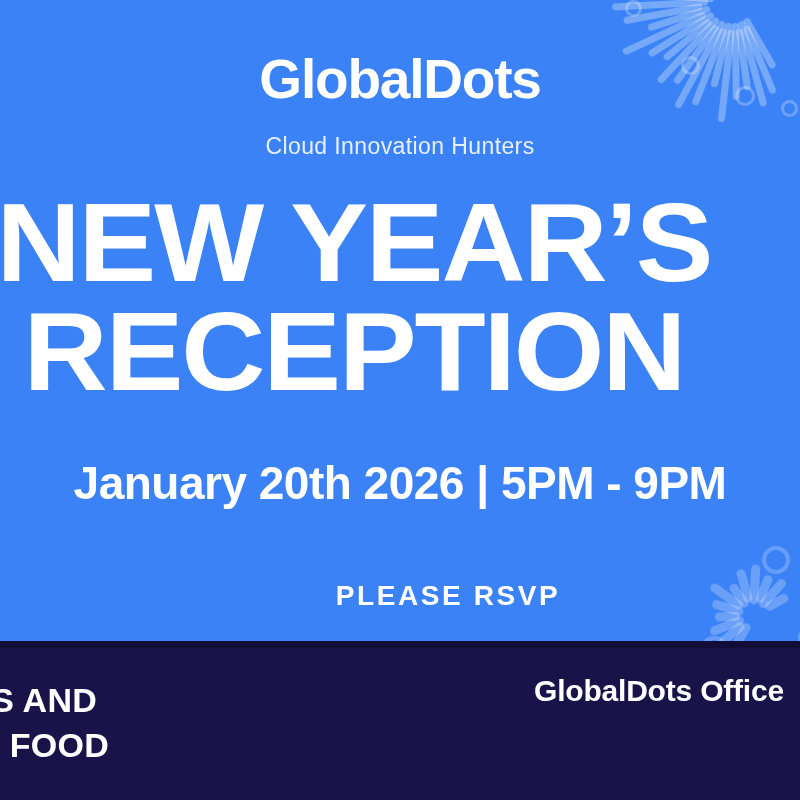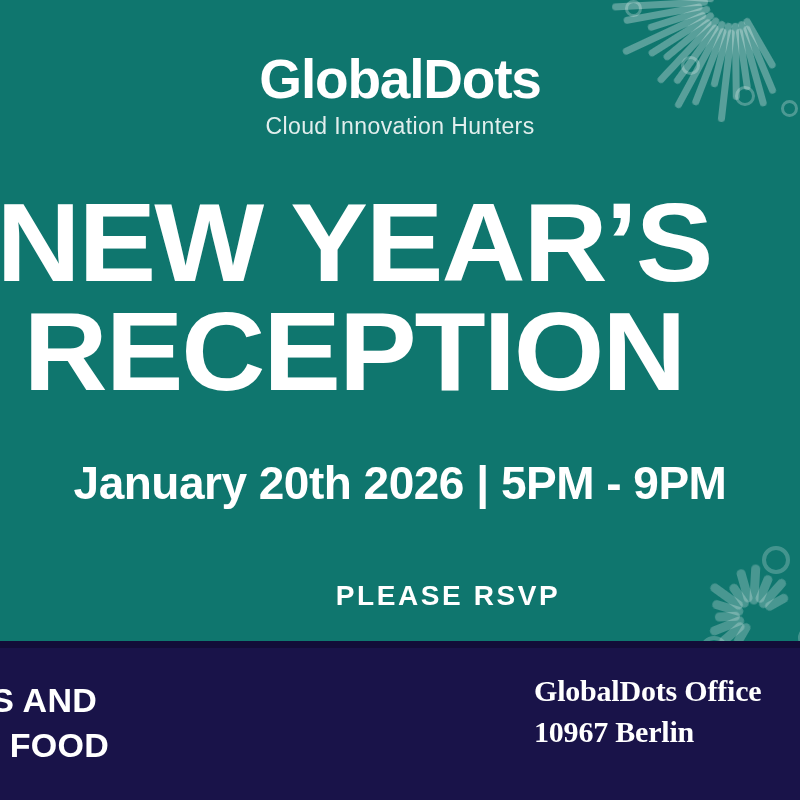--- a/index.html
+++ b/index.html
@@ -10,21 +10,21 @@
   }
   body {
     font-family: "Liberation Sans", sans-serif;
   }
 
   .poster {
     position: relative;
     width: 800px;
     height: 800px;
     overflow: hidden;
-    background: #0f766e;
+    background: #3b82f6;
   }
 
   
   .fw {
     position: absolute;
     pointer-events: none;
   }
   .fw .ray {
     position: absolute;
     left: 50%;
@@ -67,21 +67,21 @@
   }
   .logo-word {
     font-size: 55px;
     font-weight: 700;
     color: #ffffff;
     letter-spacing: -1.2px;
     line-height: 1;
     white-space: nowrap;
   }
   .logo-tagline {
-    margin-top: 8px;
+    margin-top: 28px;
     font-size: 23px;
     font-weight: 300;
     color: rgba(255,255,255,0.88);
     letter-spacing: 0.4px;
     line-height: 1;
     white-space: nowrap;
   }
 
   
   .headline {
@@ -170,21 +170,21 @@
     position: absolute;
     left: 534px;
     top: 22px;
     color: #ffffff;
     font-size: 30px;
     font-weight: 700;
     line-height: 1.38;
     letter-spacing: -0.2px;
     white-space: nowrap;
   }
-  .footer-right span { display: block; font-family: Liberation Serif, serif; }
+  .footer-right span { display: block; }
 </style>
 </head>
 <body>
 
 <div class="poster">
 
   <div class="fw fw-top" id="fw-top">
       <div class="ray" style="width: 57.04px; height: 7px; margin-top: -3.5px; transform: rotate(60deg) translateX(20.8px);"></div>
       <div class="ray" style="width: 72.6984px; height: 7px; margin-top: -3.5px; transform: rotate(67.3077deg) translateX(27.69px);"></div>
       <div class="ray" style="width: 88.3568px; height: 7px; margin-top: -3.5px; transform: rotate(74.6154deg) translateX(21.58px);"></div>
@@ -244,18 +244,17 @@
   <div class="footer-rule"></div>
   <div class="footer">
 
     <div class="footer-left">
       <span>DRINKS AND</span>
       <span>GREAT FOOD</span>
     </div>
 
     <div class="footer-right">
       <span>GlobalDots Office</span>
-      <span>10967 Berlin</span>
     </div>
 
   </div>
 
 </div>
 
 </body></html>

